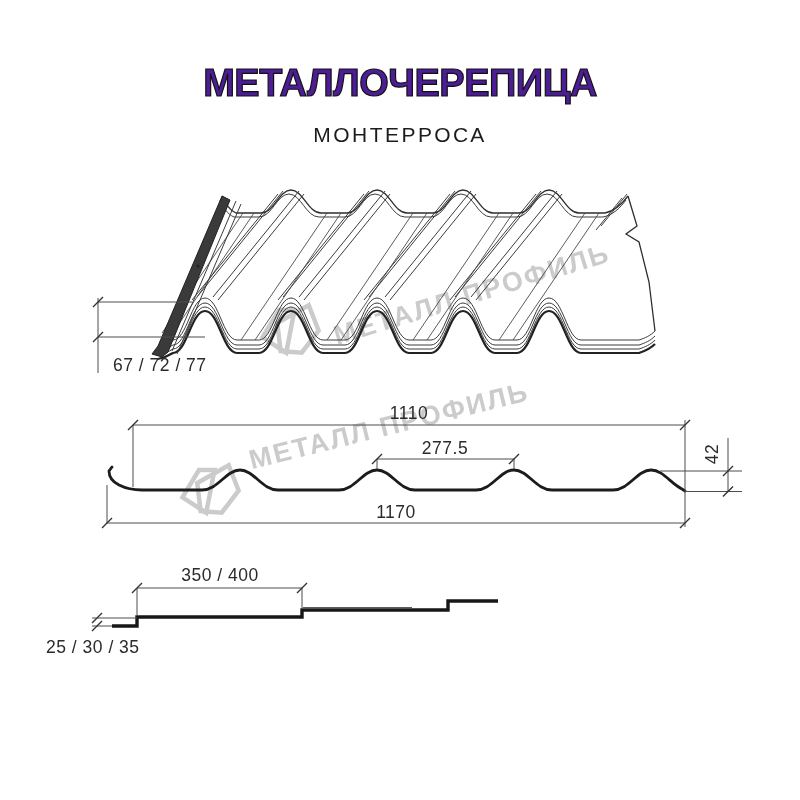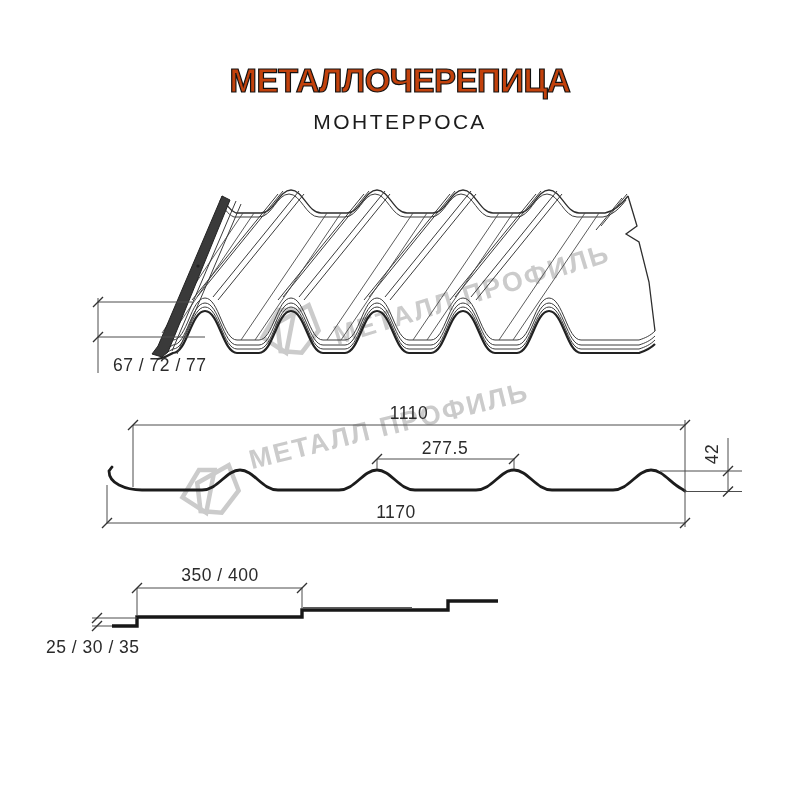--- a/index.html
+++ b/index.html
@@ -1,21 +1,21 @@
 <!DOCTYPE html>
 <html><head>
 <meta charset="utf-8">
 <style>
   html,body{margin:0;padding:0;background:#fff;}
   .stage{position:relative;width:800px;height:800px;background:#ffffff;overflow:hidden;
          font-family:"Liberation Sans",sans-serif;color:#111;}
   .hdr{position:absolute;left:0;top:64px;width:800px;text-align:center;}
-  .title{font-size:33px;line-height:1;font-weight:700;letter-spacing:-0.5px;color:#c2410c;
+  .title{font-size:38px;line-height:1;font-weight:700;letter-spacing:-0.5px;color:#4c1d95;
          -webkit-text-stroke:1.2px #111;}
-  .subtitle{margin-top:13px;font-size:21px;font-weight:400;letter-spacing:2.5px;color:#1c1c1c;}
+  .subtitle{margin-top:21px;font-size:21px;font-weight:400;letter-spacing:2.5px;color:#1c1c1c;}
   .wm{position:absolute;z-index:1;pointer-events:none;}
   .wm-text{font-size:27px;font-weight:700;letter-spacing:2px;color:#cbcbcb;white-space:nowrap;
            transform-origin:0 0;}
   svg{position:absolute;z-index:2;overflow:visible;}
   svg text{font-family:"Liberation Sans",sans-serif;}
   .lbl{font-size:17.5px;fill:#2b2b2b;letter-spacing:.5px;}
   .dim{stroke:#4d4d4d;stroke-width:1;fill:none;}
   .tick{stroke:#333;stroke-width:1.4;fill:none;}
   .pl09{stroke:#4a4a4a;stroke-width:.9;fill:none;}
   .pl1{stroke:#3c3c3c;stroke-width:1;fill:none;}

